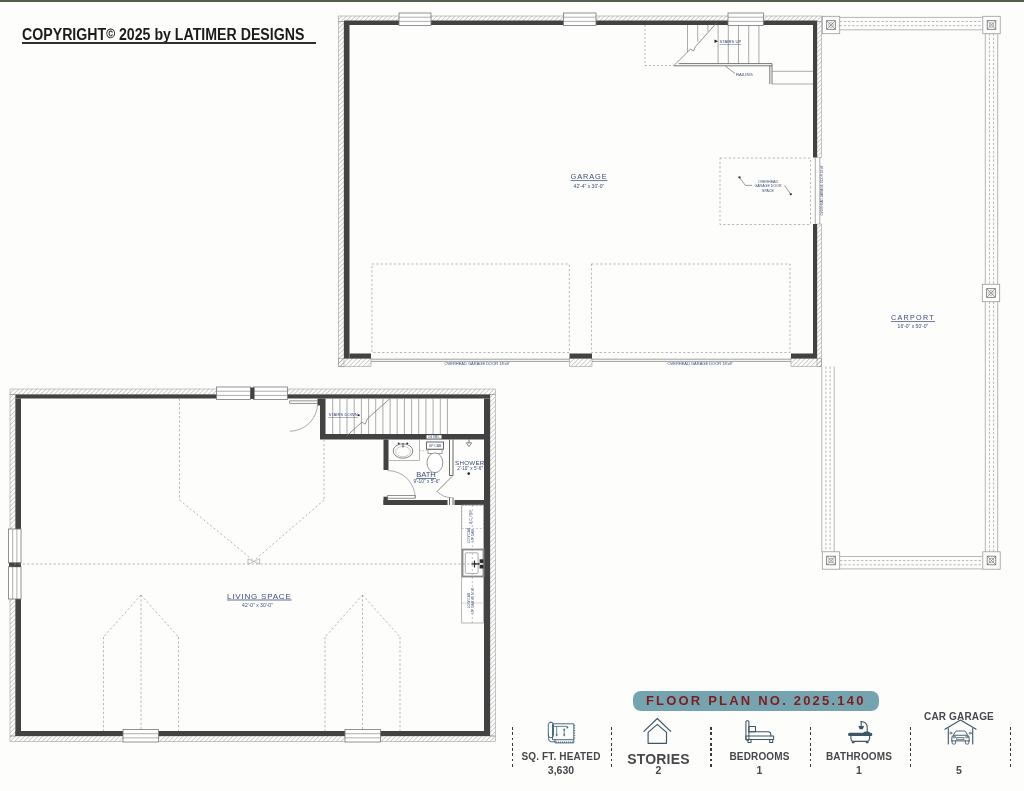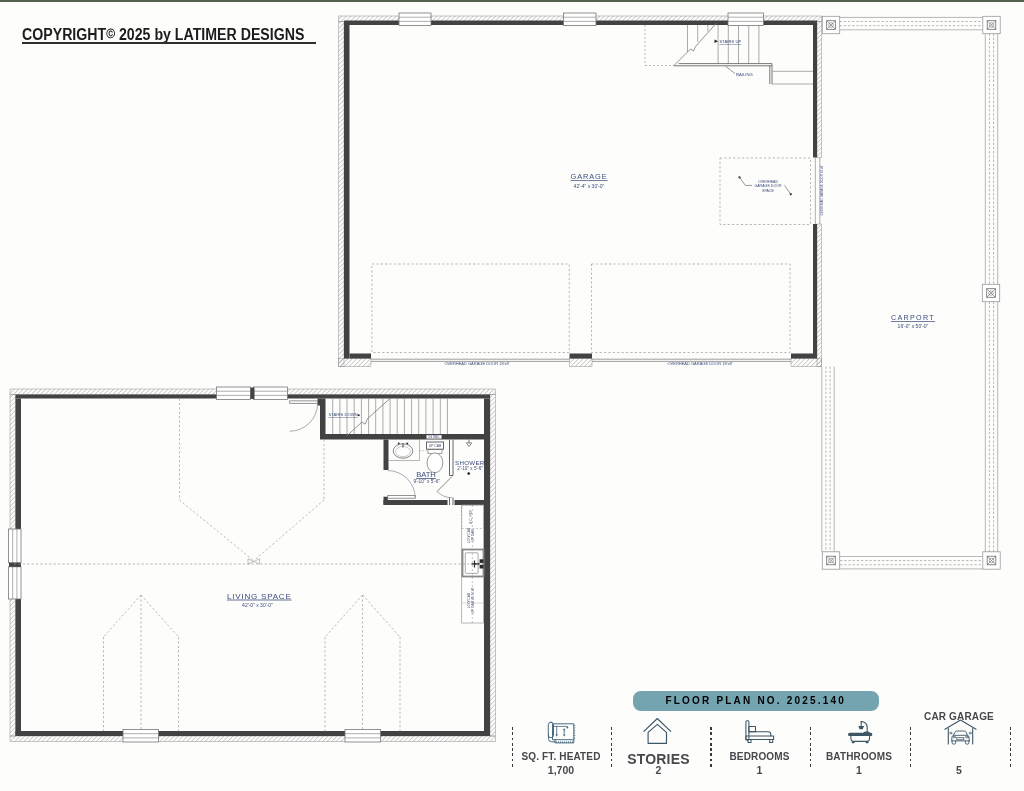--- a/index.html
+++ b/index.html
@@ -487,36 +487,36 @@
 <path d="M952.1,740.9 v1.9 a1.3,1.3 0 0 0 1.3,1.3 h0.9 a1.3,1.3 0 0 0 1.3,-1.3 v-1.9"></path>
 <path d="M965.4,740.9 v1.9 a1.3,1.3 0 0 0 1.3,1.3 h0.9 a1.3,1.3 0 0 0 1.3,-1.3 v-1.9"></path>
 <rect x="957.1" y="737.6" width="6.8" height="2.1" stroke-width="0.8"></rect>
 <ellipse cx="954.1" cy="737.1" rx="1.5" ry="0.8" stroke-width="0.7"></ellipse>
 <ellipse cx="966.9" cy="737.1" rx="1.5" ry="0.8" stroke-width="0.7"></ellipse>
 <ellipse cx="950.8" cy="733.1" rx="1.1" ry="0.9" stroke-width="0.7"></ellipse>
 <ellipse cx="970.2" cy="733.1" rx="1.1" ry="0.9" stroke-width="0.7"></ellipse>
 </g>
 </svg>
 
-<div class="abs" style="left:633px;top:690.5px;width:245.5px;height:20px;background:#74a4b0;border-radius:8px;text-align:center;line-height:20.5px;font-size:10px;font-weight:bold;letter-spacing:2.2px;color:#000000;">FLOOR PLAN NO. 2025.140</div>
+<div class="abs" style="left:633px;top:690.5px;width:245.5px;height:20px;background:#74a4b0;border-radius:8px;text-align:center;line-height:20.5px;font-size:13px;font-weight:bold;letter-spacing:2.2px;color:#7f1d1d;">FLOOR PLAN NO. 2025.140</div>
 
 <div class="abs" style="left:511.5px;top:727px;height:41px;width:1.7px;background:repeating-linear-gradient(#3a3a3a 0 2.7px, transparent 2.7px 5.3px);"></div>
 
 <div class="abs" style="left:610.5px;top:727px;height:41px;width:1.7px;background:repeating-linear-gradient(#3a3a3a 0 2.7px, transparent 2.7px 5.3px);"></div>
 
 <div class="abs" style="left:710px;top:727px;height:41px;width:1.7px;background:repeating-linear-gradient(#3a3a3a 0 2.7px, transparent 2.7px 5.3px);"></div>
 
 <div class="abs" style="left:809.5px;top:727px;height:41px;width:1.7px;background:repeating-linear-gradient(#3a3a3a 0 2.7px, transparent 2.7px 5.3px);"></div>
 
 <div class="abs" style="left:909.5px;top:727px;height:41px;width:1.7px;background:repeating-linear-gradient(#3a3a3a 0 2.7px, transparent 2.7px 5.3px);"></div>
 
 <div class="abs" style="left:1009.5px;top:727px;height:41px;width:1.7px;background:repeating-linear-gradient(#3a3a3a 0 2.7px, transparent 2.7px 5.3px);"></div>
 
 <div class="abs" style="left:561px;top:750.5px;transform:translateX(-50%);font-size:10px;font-weight:bold;letter-spacing:0.15px;color:#48484c;white-space:nowrap;text-align:right;">SQ. FT. HEATED</div>
-<div class="abs" style="left:561px;top:763.5px;transform:translateX(-50%);font-size:10.5px;font-weight:bold;color:#48484c;">1,700</div>
+<div class="abs" style="left:561px;top:763.5px;transform:translateX(-50%);font-size:10.5px;font-weight:bold;color:#48484c;">3,630</div>
 
 <div class="abs" style="left:658.5px;top:750.5px;transform:translateX(-50%);font-size:14px;font-weight:bold;letter-spacing:0.15px;color:#48484c;white-space:nowrap;">STORIES</div>
 <div class="abs" style="left:658.5px;top:763.5px;transform:translateX(-50%);font-size:10.5px;font-weight:bold;color:#48484c;">2</div>
 
 <div class="abs" style="left:759.5px;top:750.5px;transform:translateX(-50%);font-size:10px;font-weight:bold;letter-spacing:0.15px;color:#48484c;white-space:nowrap;text-align:right;">BEDROOMS</div>
 <div class="abs" style="left:759.5px;top:763.5px;transform:translateX(-50%);font-size:10.5px;font-weight:bold;color:#48484c;">1</div>
 
 <div class="abs" style="left:859px;top:750.5px;transform:translateX(-50%);font-size:10px;font-weight:bold;letter-spacing:0.15px;color:#48484c;white-space:nowrap;">BATHROOMS</div>
 <div class="abs" style="left:859px;top:763.5px;transform:translateX(-50%);font-size:10.5px;font-weight:bold;color:#48484c;">1</div>
 

